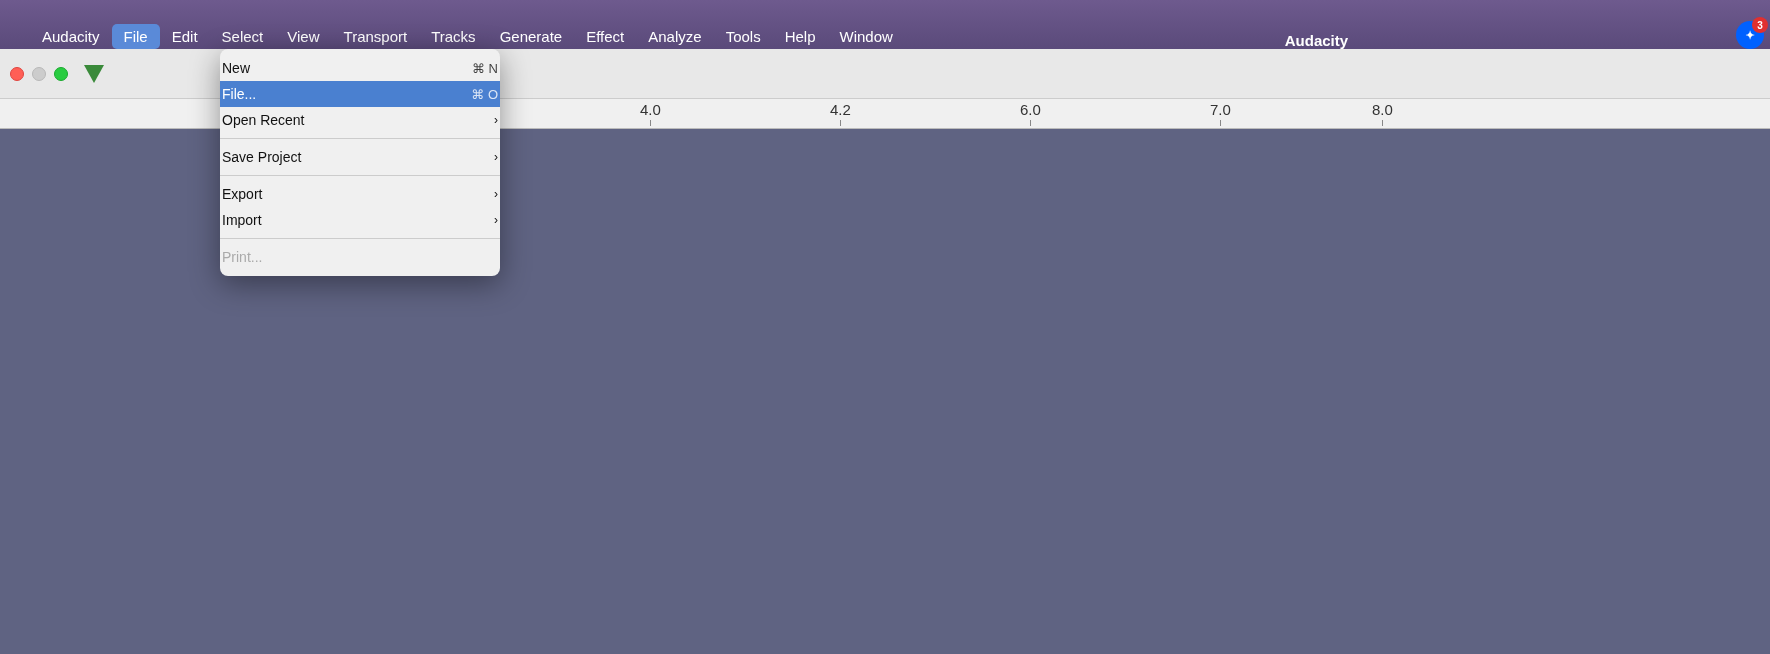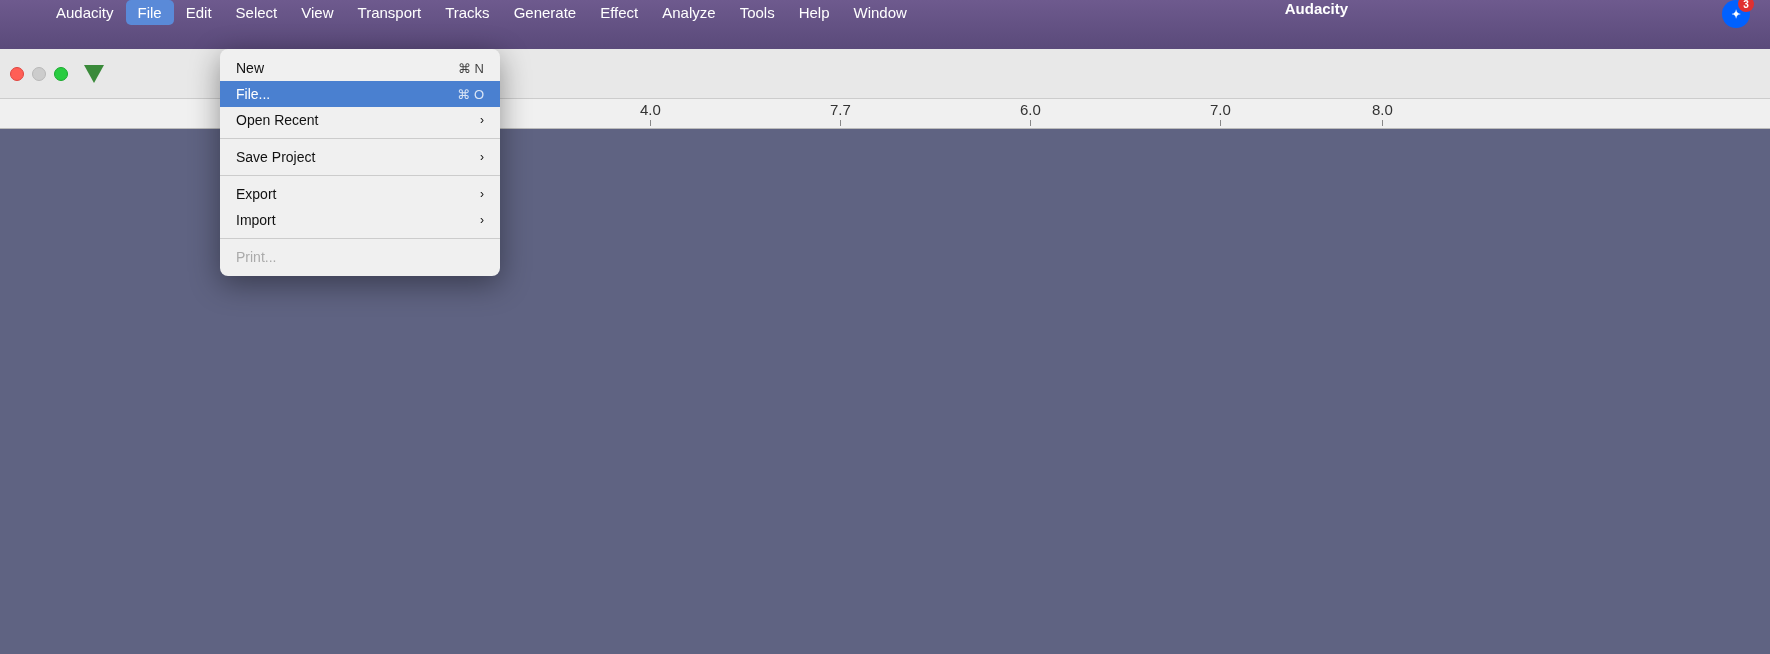--- a/index.html
+++ b/index.html
@@ -7,26 +7,26 @@
       width: 1770px;
       height: 654px;
       font-family: -apple-system, BlinkMacSystemFont, "San Francisco", "Helvetica Neue", Arial, sans-serif;
       overflow: hidden;
       background: #5f6382;
     }
 
     
     #menubar {
       display: flex;
-      align-items: flex-start;
+      align-items: flex-end;
       height: 49px;
       background: linear-gradient(to bottom, #6e5a8e, #5a4a7a);
       color: white;
       font-size: 15px;
-      padding: 0 20px;
+      padding: 0 6px;
       position: relative;
       z-index: 100;
     }
     .apple-logo {
       font-size: 18px;
       margin-right: 4px;
       padding: 0 10px;
       color: white;
     }
     .menu-item {
@@ -137,21 +137,21 @@
       box-shadow: 0 8px 30px rgba(0,0,0,0.4);
       padding: 6px 0;
       z-index: 200;
       font-size: 14px;
       color: #111;
     }
     .dropdown-item {
       display: flex;
       align-items: center;
       justify-content: space-between;
-      padding: 5px 16px;
+      padding: 5px 2px;
       cursor: pointer;
       border-radius: 0;
       white-space: nowrap;
     }
     .dropdown-item.highlighted {
       background: #4a80d0;
       color: white;
     }
     .dropdown-item.disabled {
       color: #aaa;
@@ -286,21 +286,21 @@
       </div>
       <div class="rtick" style="left: 310px;">
         <span class="rtick-label">3.0</span>
         <div class="rtick-line"></div>
       </div>
       <div class="rtick" style="left: 500px;">
         <span class="rtick-label">4.0</span>
         <div class="rtick-line"></div>
       </div>
       <div class="rtick" style="left: 690px;">
-        <span class="rtick-label">7.7</span>
+        <span class="rtick-label">4.2</span>
         <div class="rtick-line"></div>
       </div>
       <div class="rtick" style="left: 880px;">
         <span class="rtick-label">6.0</span>
         <div class="rtick-line"></div>
       </div>
       <div class="rtick" style="left: 1070px;">
         <span class="rtick-label">7.0</span>
         <div class="rtick-line"></div>
       </div>

